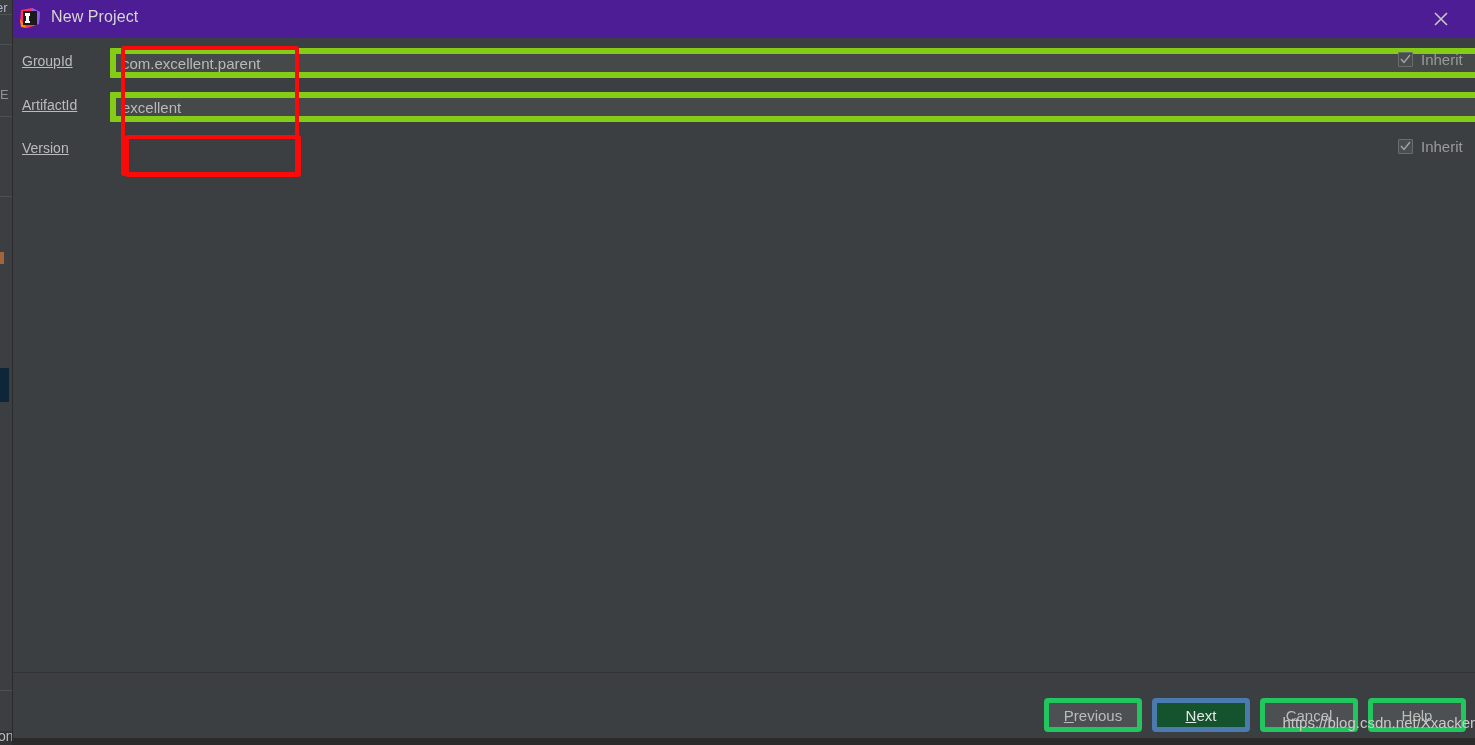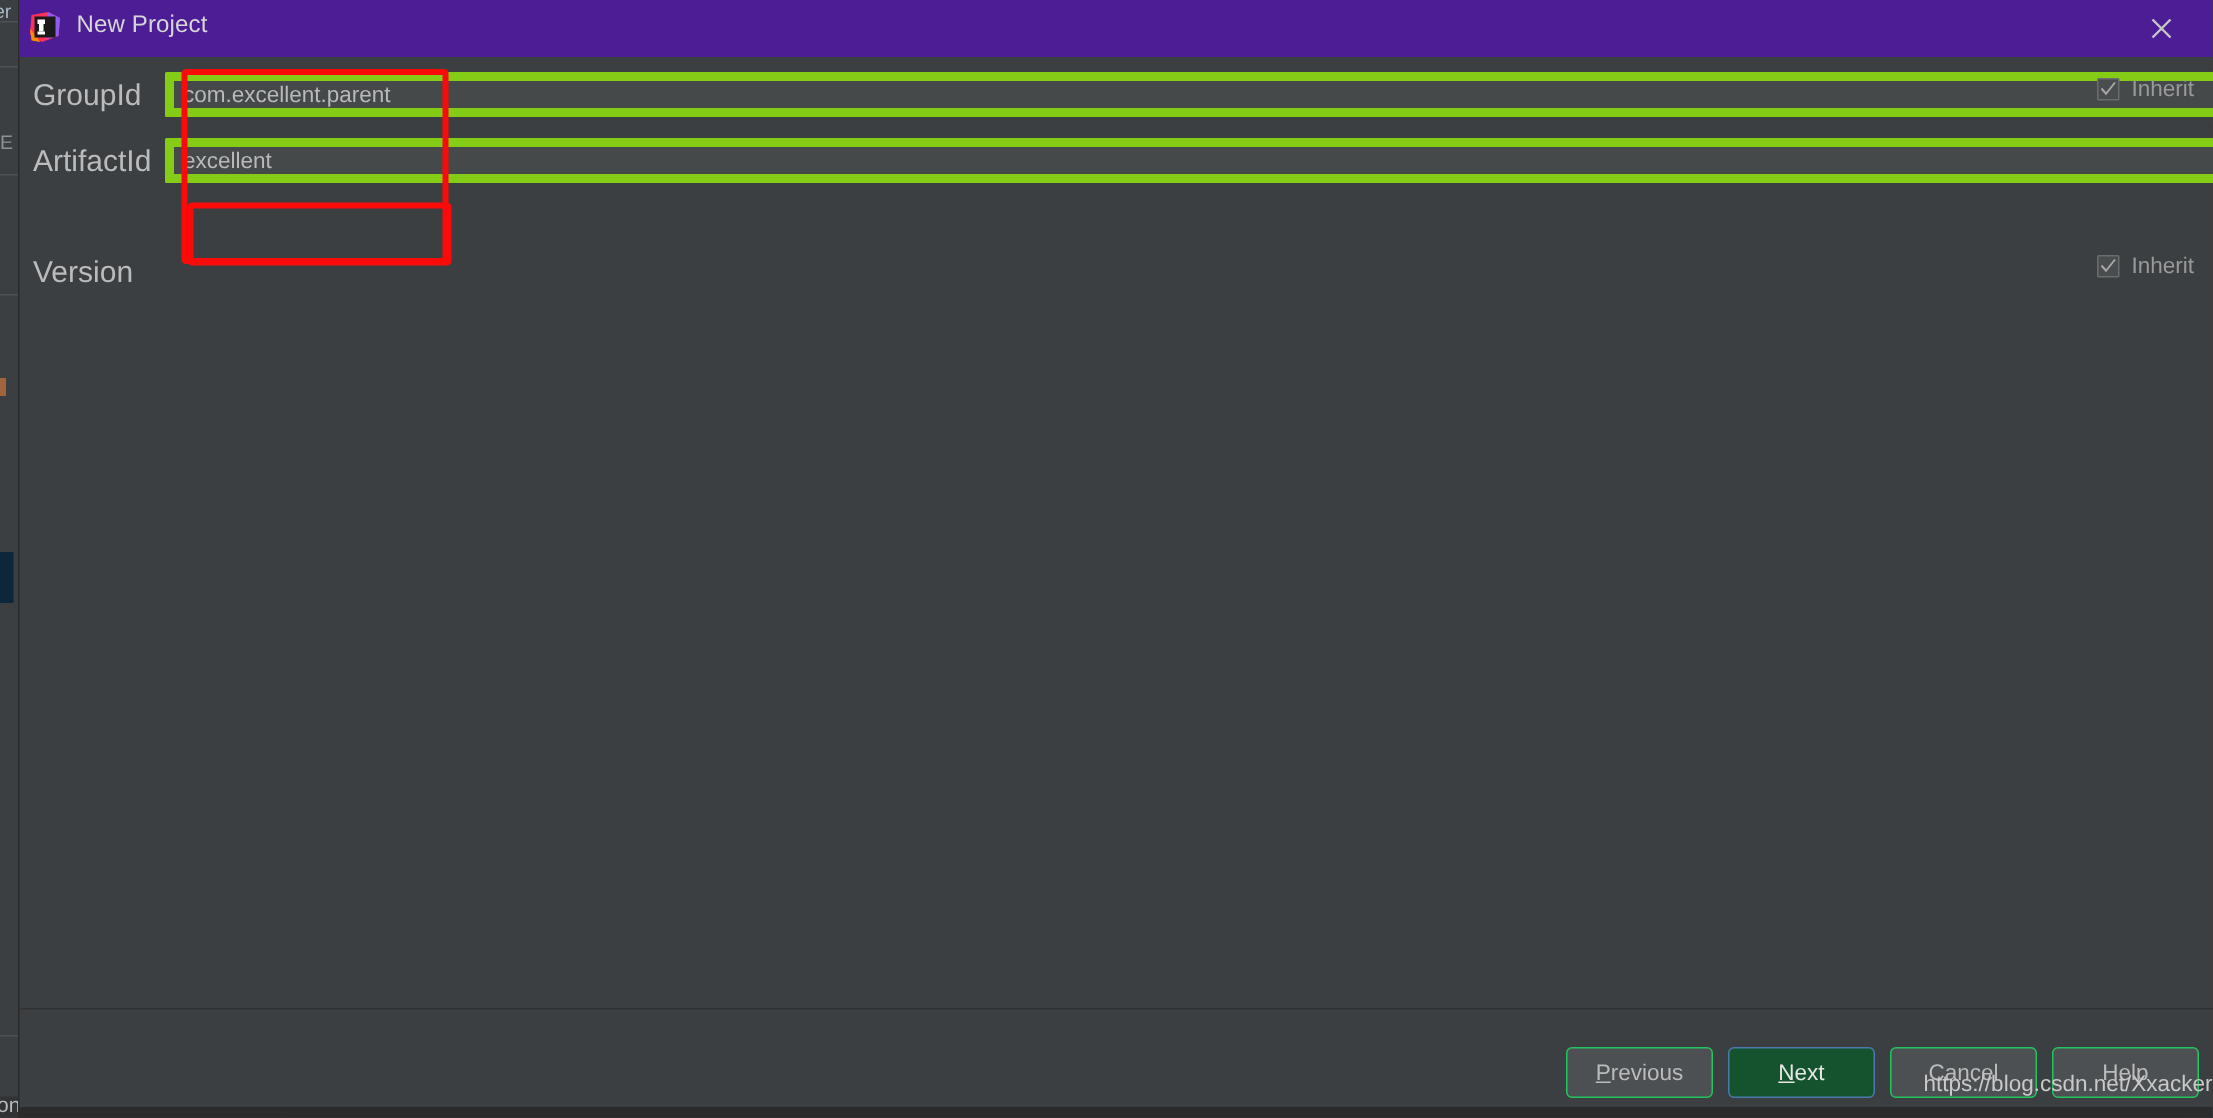--- a/index.html
+++ b/index.html
@@ -132,22 +132,23 @@
   .form-row {
     position: absolute;
     left: 0;
     width: 1463px;
     height: 30px;
   }
   .form-label {
     position: absolute;
     left: 9px;
     top: 5px;
-    font-size: 20px;
+    font-size: 14px;
     color: #bbbbbb;
+    text-decoration: underline;
   }
   .form-input {
     position: absolute;
     left: 97px;
     top: 0;
     width: 1472px;
     height: 30px;
     box-sizing: border-box;
     background: #45494a;
     border: 6px solid #84cc16;
@@ -208,21 +209,21 @@
     right: 10px;
     top: 25px;
     display: flex;
     gap: 10px;
   }
   .dlg-btn {
     min-width: 98px;
     height: 34px;
     box-sizing: border-box;
     background: #4c5052;
-    border: 1px solid #22c55e;
+    border: 5px solid #22c55e;
     border-radius: 4px;
     color: #bbbbbb;
     font-size: 15px;
     font-family: "Liberation Sans", sans-serif;
     cursor: pointer;
     padding: 0 14px;
   }
   .dlg-btn.primary {
     background: #14532d;
     border-color: #4a7aae;
@@ -311,21 +312,21 @@
         </span>
         <span class="inherit-label">Inherit</span>
       </div>
     </div>
 
     <div class="form-row" style="top:54px;">
       <div class="form-label">ArtifactId</div>
       <input class="form-input" type="text" value="excellent" style="">
     </div>
 
-    <div class="form-row" style="top:97px;margin-top:31px;">
+    <div class="form-row" style="top:97px;">
       <div class="form-label">Version</div>
       <div class="inherit-box">
         <span class="cbox">
           <svg width="11" height="11" viewBox="0 0 11 11">
             <path d="M1 5 L4 8.5 L10 1" stroke="#a7a7a7" stroke-width="1.3" fill="none"></path>
           </svg>
         </span>
         <span class="inherit-label">Inherit</span>
       </div>
     </div>

